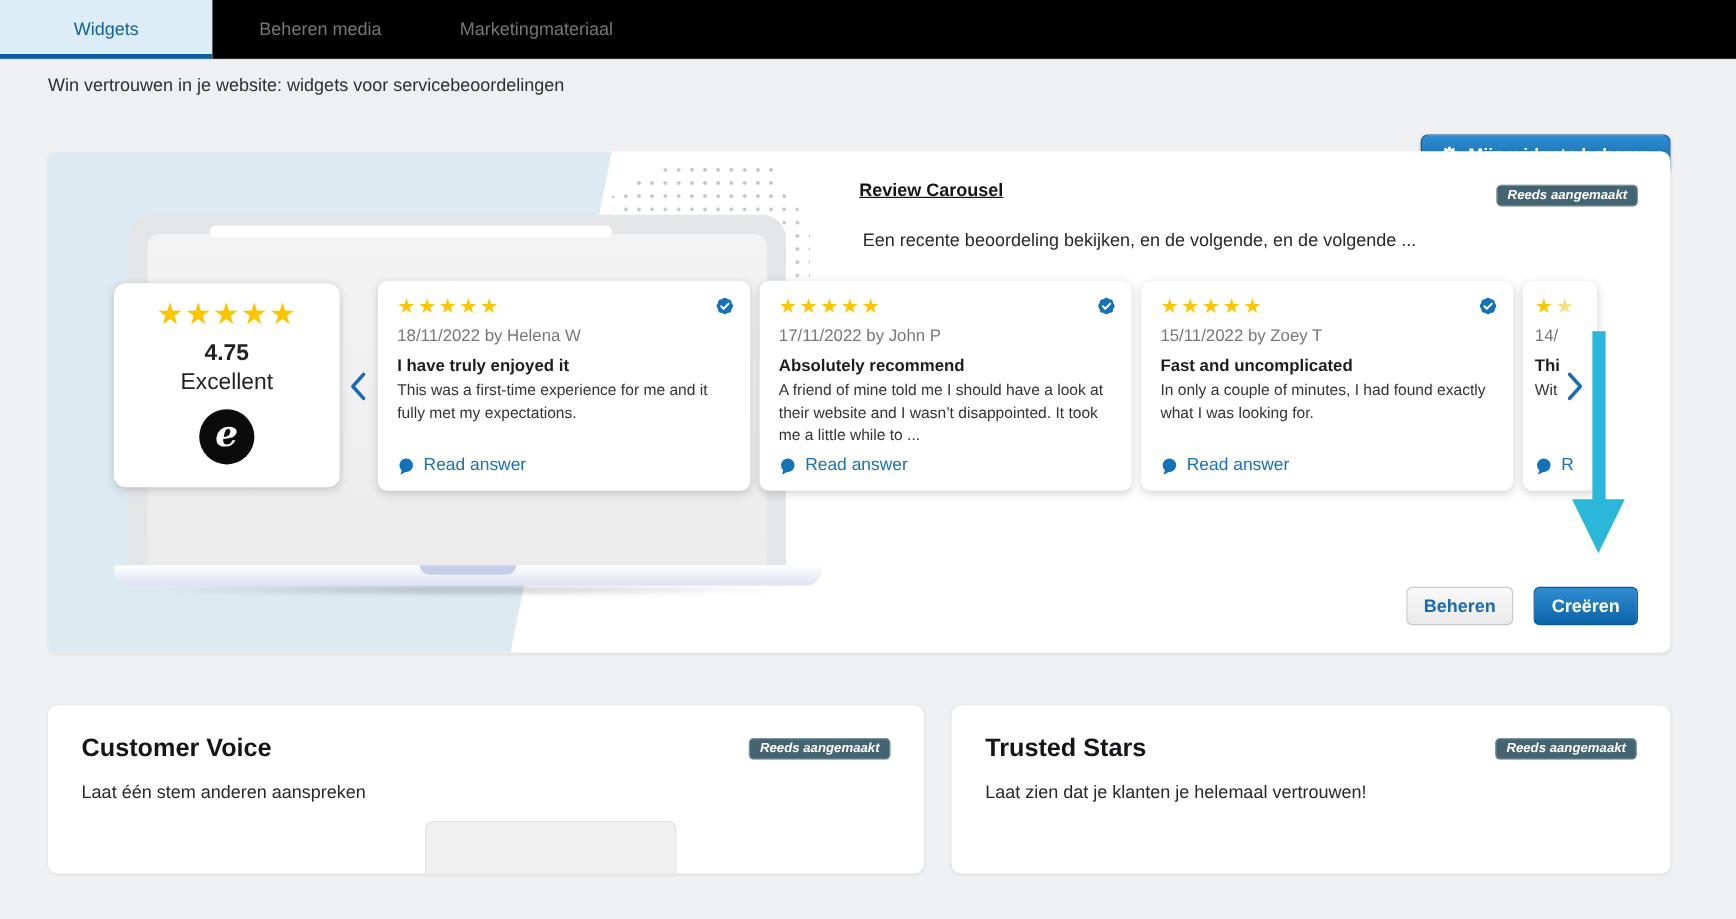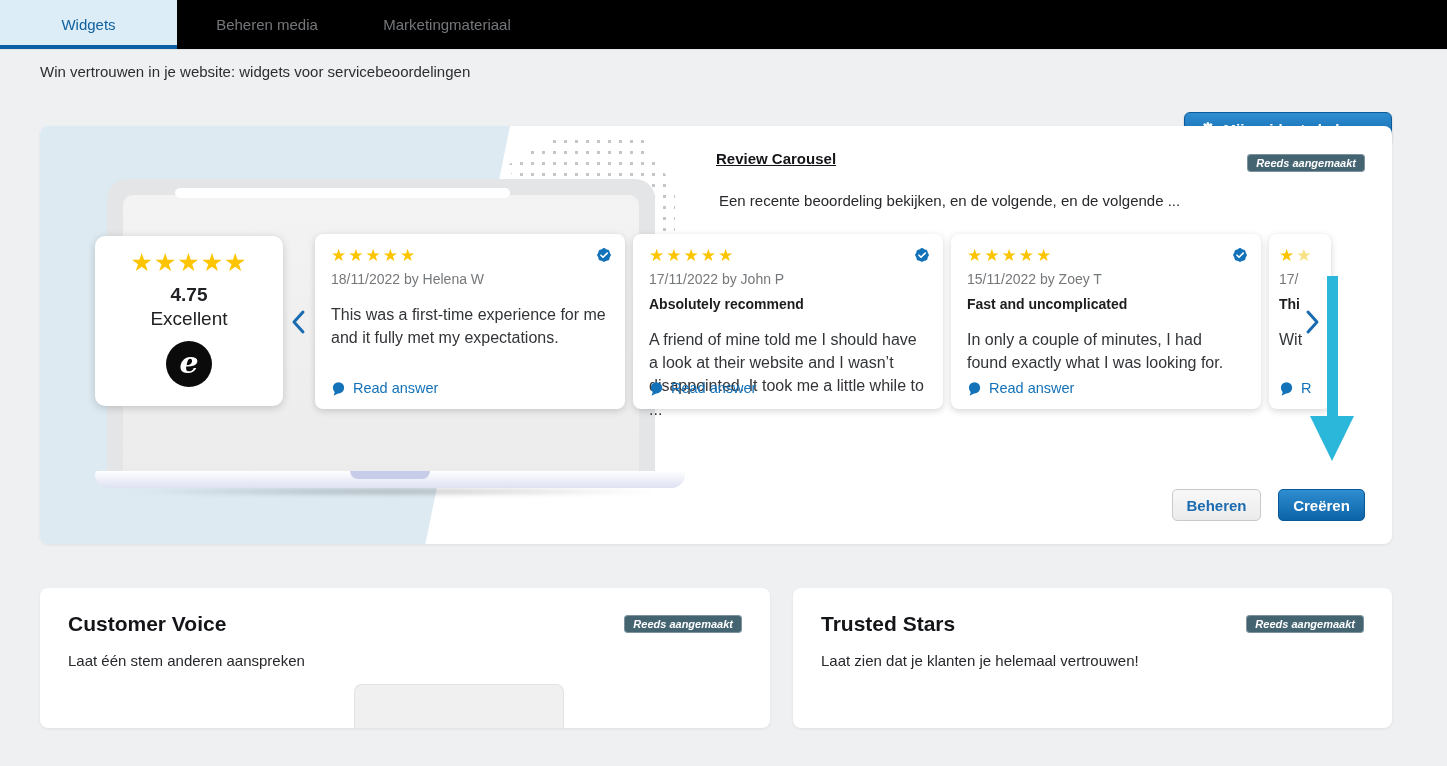--- a/index.html
+++ b/index.html
@@ -68,21 +68,21 @@
 
   
   .review-card { position:absolute; top:108px; width:310px; height:175px; background:#fff;
           border-radius:8px; box-shadow:0 2px 7px rgba(0,0,0,.17); padding:13px 16px; z-index:2; }
   .rc-1 { left:275px; } .rc-2 { left:593px; } .rc-3 { left:911px; }
   .rc-partial { left:1229px; width:62px; padding:13px 10px; overflow:hidden; }
   .rc-stars { font-size:17px; letter-spacing:2px; color:#fdc500; line-height:1; }
   .star-faded { color:#f9e083; }
   .rc-date { margin-top:7px; font-size:14px; color:#75787b; }
   .rc-title { margin-top:9px; font-size:14px; font-weight:bold; color:#1c1d1f; }
-  .rc-text { margin-top:16px; font-size:16px; color:#323437; line-height:1.45; }
+  .rc-text { margin-top:4px; font-size:13px; color:#323437; line-height:1.45; }
   .verified { position:absolute; top:12px; right:12px; }
   .read-answer { position:absolute; left:16px; bottom:13px; display:flex; align-items:center;
           gap:7px; color:#1472b9; font-size:14.5px; cursor:pointer; }
   .rc-partial .read-answer { left:10px; }
 
   .chevron { position:absolute; top:182px; z-index:4; cursor:pointer; }
   .chevron-left { left:249px; } .chevron-right { left:1264px; }
 
   
   .arrow-shaft { position:absolute; left:1287px; top:150px; width:11px; height:141px;
@@ -160,20 +160,21 @@
     <article class="review-card rc-1">
       <div class="rc-stars">★★★★★</div>
       <span class="verified">
         <svg width="18" height="18" viewBox="0 0 24 24">
           <rect x="4.5" y="4.5" width="15" height="15" rx="4" fill="#1472b9"></rect>
           <rect x="4.5" y="4.5" width="15" height="15" rx="4" fill="#1472b9" transform="rotate(45 12 12)"></rect>
           <path d="M8 12.3 l2.7 2.7 L16.3 9.4" stroke="#fff" stroke-width="2.2" fill="none" stroke-linecap="round" stroke-linejoin="round"></path>
         </svg>
       </span>
       <div class="rc-date">18/11/2022 by Helena W</div>
+      <div class="rc-title">I have truly enjoyed it</div>
       <div class="rc-text">This was a first-time experience for me and it fully met my expectations.</div>
       <div class="read-answer">
         <svg width="15" height="15" viewBox="0 0 20 20">
           <circle cx="10" cy="9" r="7.5" fill="#1472b9"></circle>
           <path d="M5.5 13 L3.5 19.5 L11 15.5 Z" fill="#1472b9"></path>
         </svg>
         <span>Read answer</span>
       </div>
     </article>
 
@@ -216,21 +217,21 @@
           <path d="M5.5 13 L3.5 19.5 L11 15.5 Z" fill="#1472b9"></path>
         </svg>
         <span>Read answer</span>
       </div>
     </article>
 
     <article class="review-card rc-partial">
       <div class="rc-stars">
         <span>★</span><span class="star-faded">★</span>
       </div>
-      <div class="rc-date">17/</div>
+      <div class="rc-date">14/</div>
       <div class="rc-title">Thi</div>
       <div class="rc-text">Wit</div>
       <div class="read-answer">
         <svg width="15" height="15" viewBox="0 0 20 20">
           <circle cx="10" cy="9" r="7.5" fill="#1472b9"></circle>
           <path d="M5.5 13 L3.5 19.5 L11 15.5 Z" fill="#1472b9"></path>
         </svg>
         <span>R</span>
       </div>
     </article>

